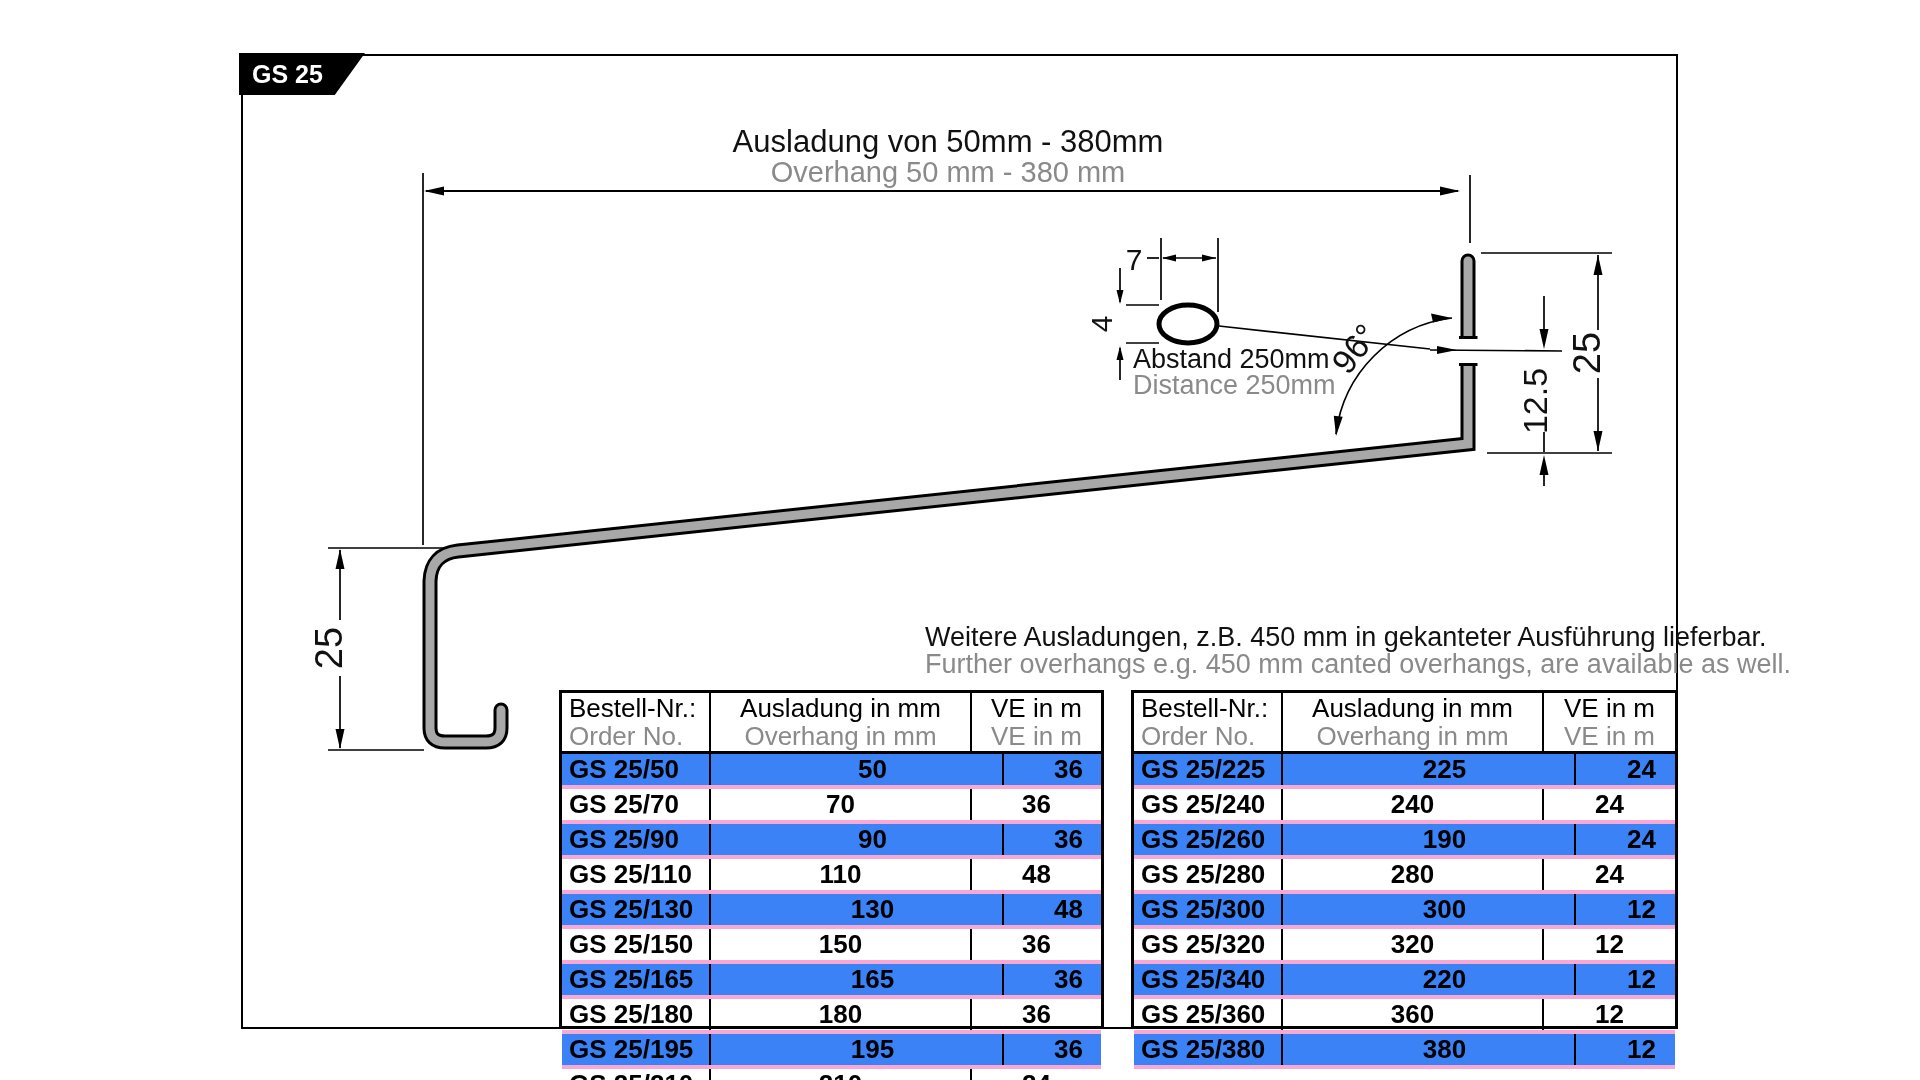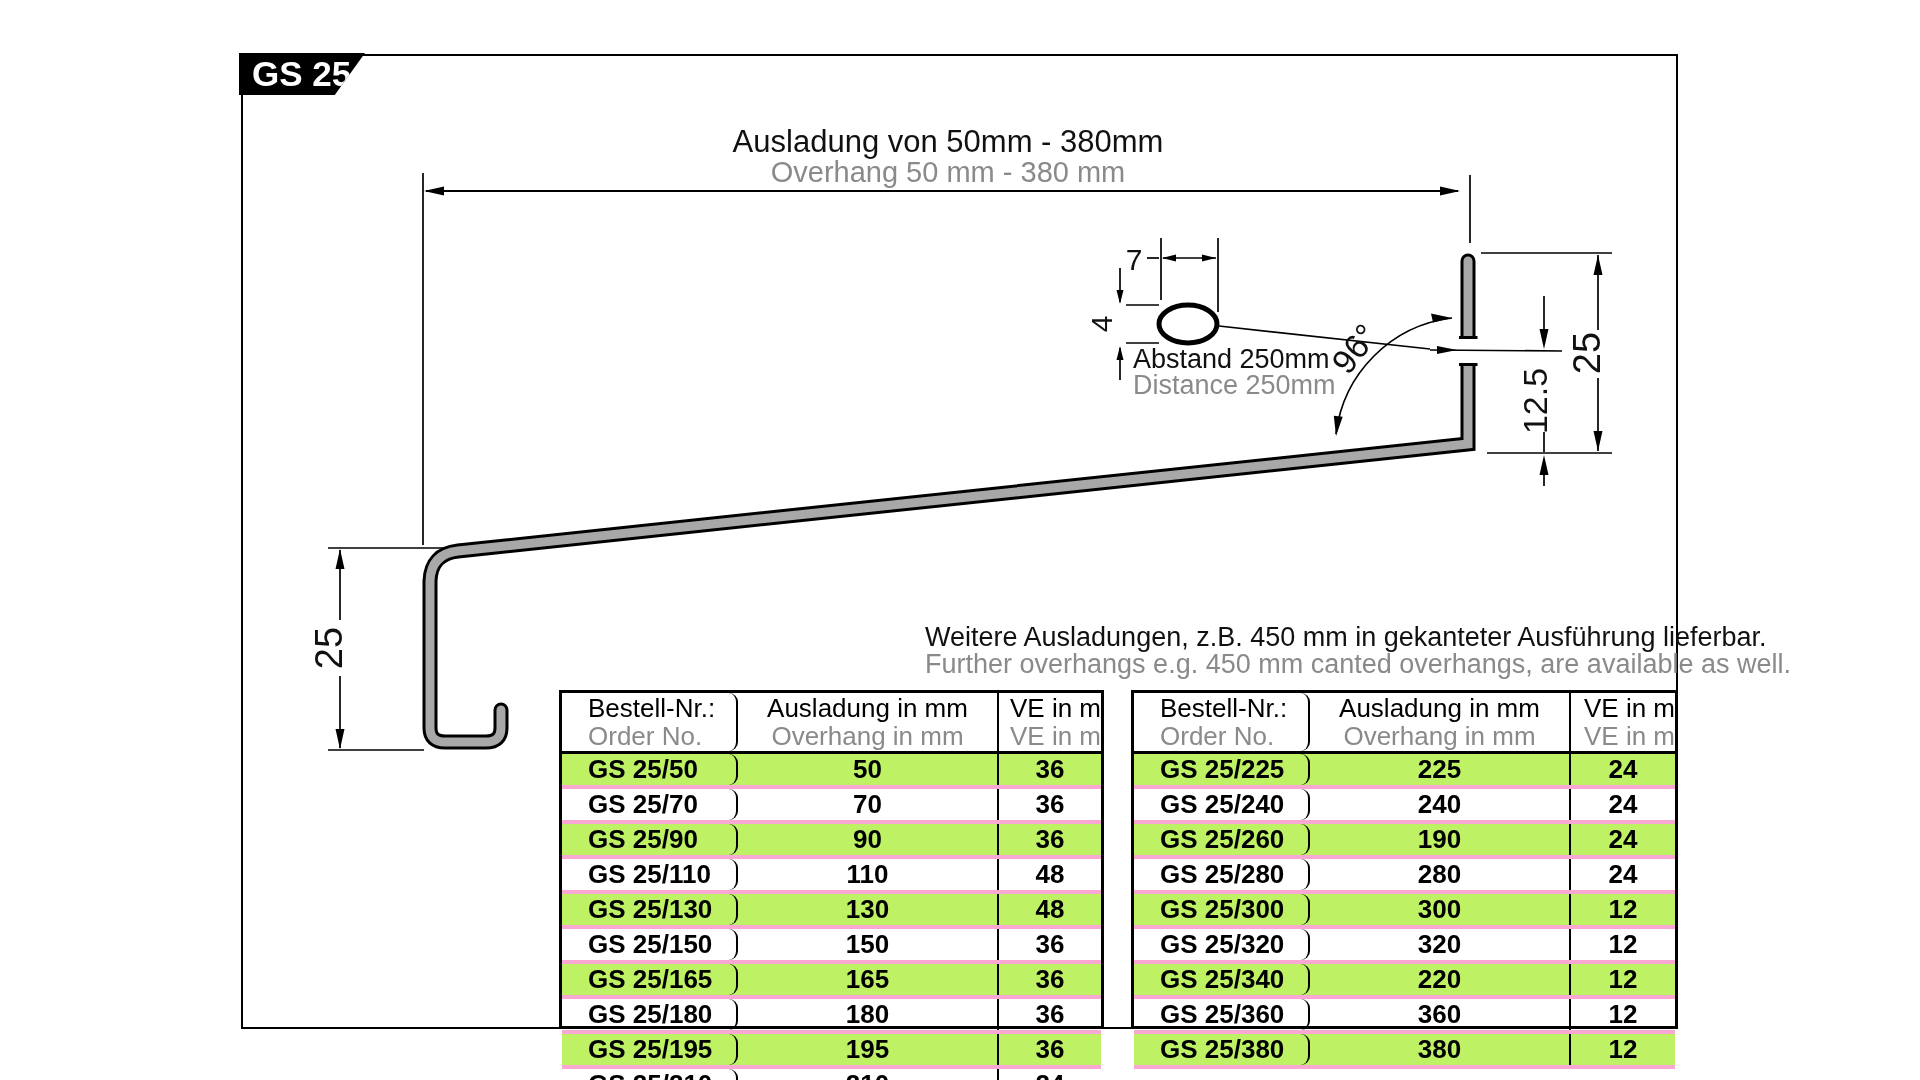--- a/index.html
+++ b/index.html
@@ -2,41 +2,41 @@
 <html><head>
 <meta charset="utf-8">
 <style>
   html,body{margin:0;padding:0;background:#fff;}
   #page{position:relative;width:1920px;height:1080px;background:#fff;overflow:hidden;
         font-family:"Liberation Sans", sans-serif;}
   #border-frame{position:absolute;left:241px;top:54px;width:1437px;height:975px;
         border:2px solid #000;box-sizing:border-box;}
   #badge{position:absolute;left:239px;top:53px;width:126px;height:42px;background:#000;
         clip-path:polygon(0 0,100% 0,76% 100%,0 100%);color:#fff;font-weight:bold;
-        font-size:35px;line-height:42px;padding-left:13px;box-sizing:border-box;}
+        font-size:25px;line-height:42px;padding-left:13px;box-sizing:border-box;}
   svg{position:absolute;left:0;top:0;}
   svg text{font-family:"Liberation Sans", sans-serif;}
   .tblack{fill:#111;}
   .tgray{fill:#8a8a8a;}
 
   .dtable{position:absolute;top:690px;height:339px;border:3px solid #000;background:#fff;
         box-sizing:border-box;display:flex;flex-direction:column;}
   #table-left{left:559px;width:545px;}
   #table-right{left:1131px;width:547px;}
   .t-head{display:flex;height:58px;border-bottom:3px solid #000;flex-shrink:0;}
   .h-cell{display:flex;flex-direction:column;justify-content:center;font-size:26px;line-height:28px;}
   .h-cell .l2{color:#8a8a8a;}
   .t-rows{display:flex;flex-direction:column;flex:1;}
   .t-row{display:flex;flex:1;border-top:4px solid #f9a8d4;}
   .t-rows .t-row:first-child{border-top:none;}
-  .t-row.shaded{background:#bef264;}
+  .t-row.shaded{background:#3b82f6;gap:32px;}
   .cell{display:flex;align-items:center;font-size:26px;font-weight:bold;overflow:hidden;}
-  .c1{width:176px;padding-left:26px;border-right:2px solid #000;box-sizing:border-box;border-radius:9px;}
+  .c1{width:149px;padding-left:7px;border-right:2px solid #000;box-sizing:border-box;}
   .c2{width:261px;justify-content:center;border-right:2px solid #000;box-sizing:border-box;}
-  .c3{flex:1;justify-content:center;align-items:flex-end;}
+  .c3{flex:1;justify-content:center;}
   .h-cell.c1{font-weight:normal;}
   .h-cell.c2,.h-cell.c3{font-weight:normal;text-align:center;}
 </style>
 </head>
 <body>
 
 <div id="page">
 
   <div id="border-frame"></div>
 

